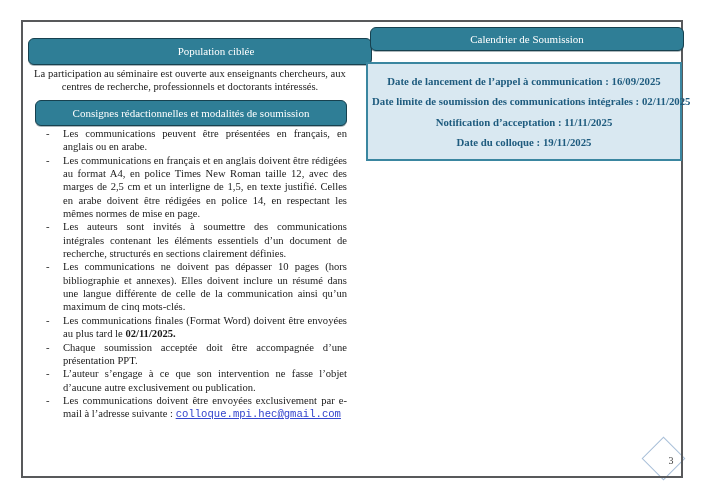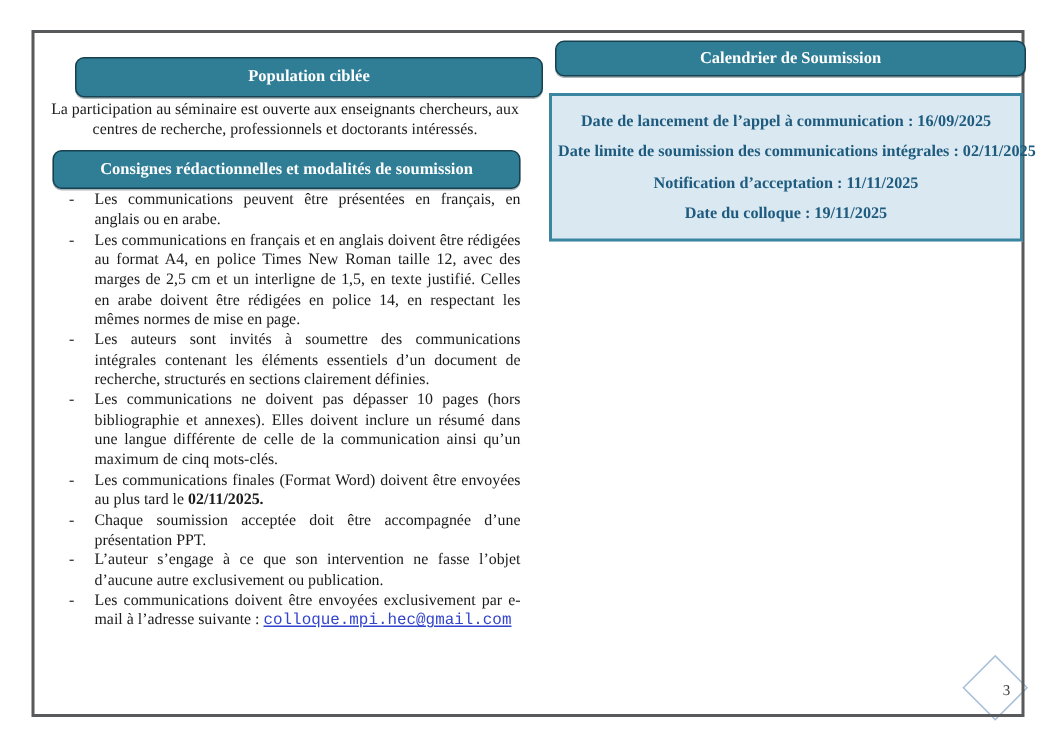--- a/index.html
+++ b/index.html
@@ -7,25 +7,25 @@
     width:705px;height:499px;position:relative;background:#ffffff;
     font-family:"Liberation Serif","DejaVu Serif",serif;
     -webkit-font-smoothing:antialiased;overflow:hidden;
   }
   .page-border{
     position:absolute;left:21px;top:20px;width:658px;height:454px;
     border:2px solid #58595b;background:transparent;z-index:2;pointer-events:none;
   }
   .header-box{
     position:absolute;background:#2f7e96;border:1.5px solid #17414f;border-radius:6px;
-    color:#ffffff;font-weight:bold;font-size:11px;line-height:1;
+    color:#ffffff;font-weight:normal;font-size:11px;line-height:1;
     display:flex;align-items:center;justify-content:center;text-align:center;
     box-shadow:0 1px 0 rgba(20,50,60,.35);z-index:3;
   }
-  .pop-box{left:50px;top:38px;width:310px;height:25px;}
+  .pop-box{left:28px;top:38px;width:310px;height:25px;padding-left:32px;}
   .consignes-box{left:35px;top:100px;width:310px;height:24px;}
   .cal-box{left:370px;top:27px;width:312px;height:22px;}
   .intro{
     position:absolute;left:30px;top:67px;width:320px;
     font-size:10.6px;line-height:13px;color:#1a1a1a;text-align:center;z-index:3;
   }
   .bullets{
     position:absolute;left:42px;top:127px;width:305px;z-index:3;
     font-size:10.6px;line-height:13.35px;color:#1a1a1a;
   }

